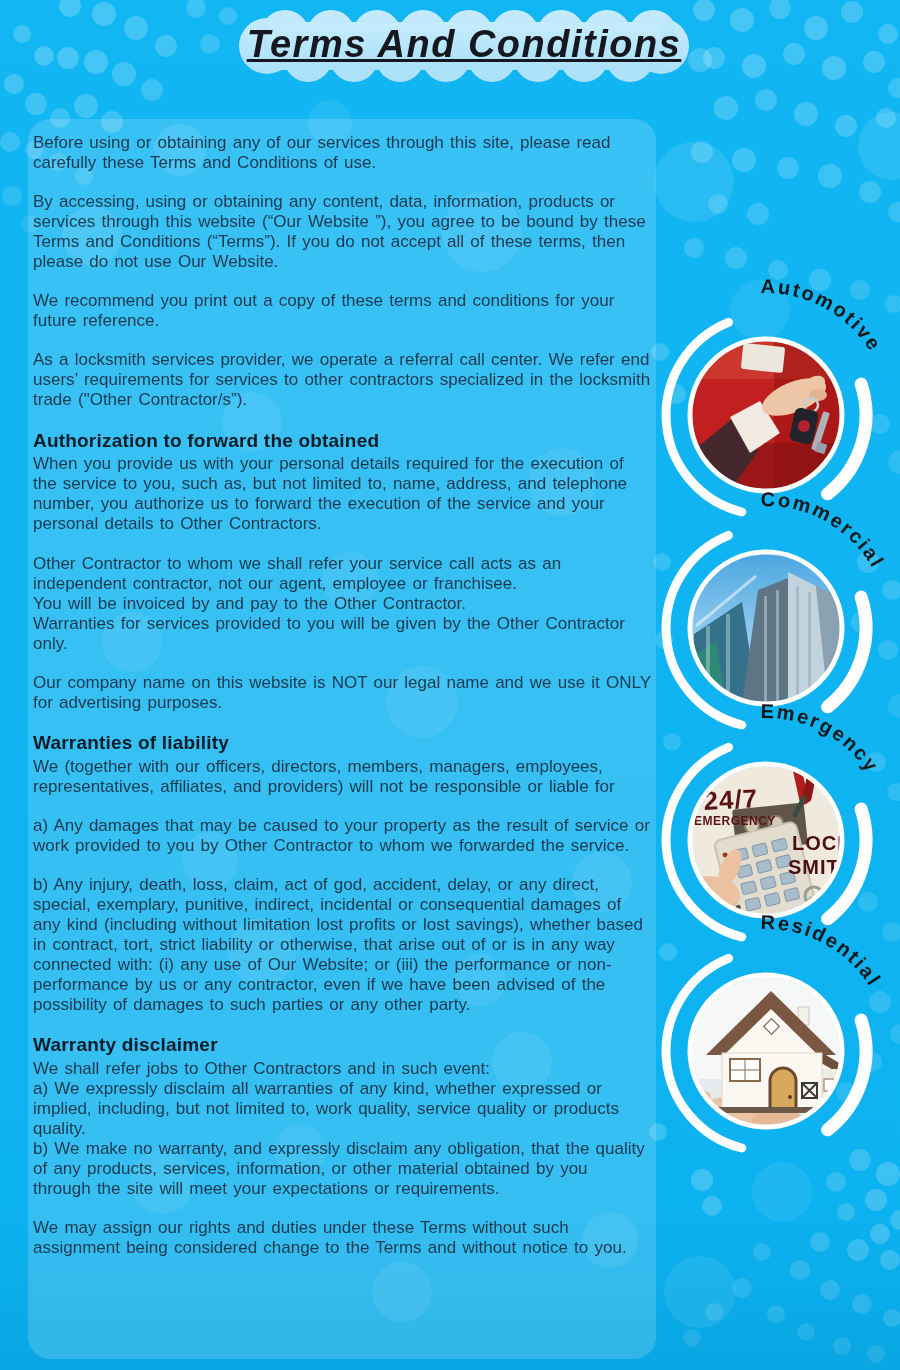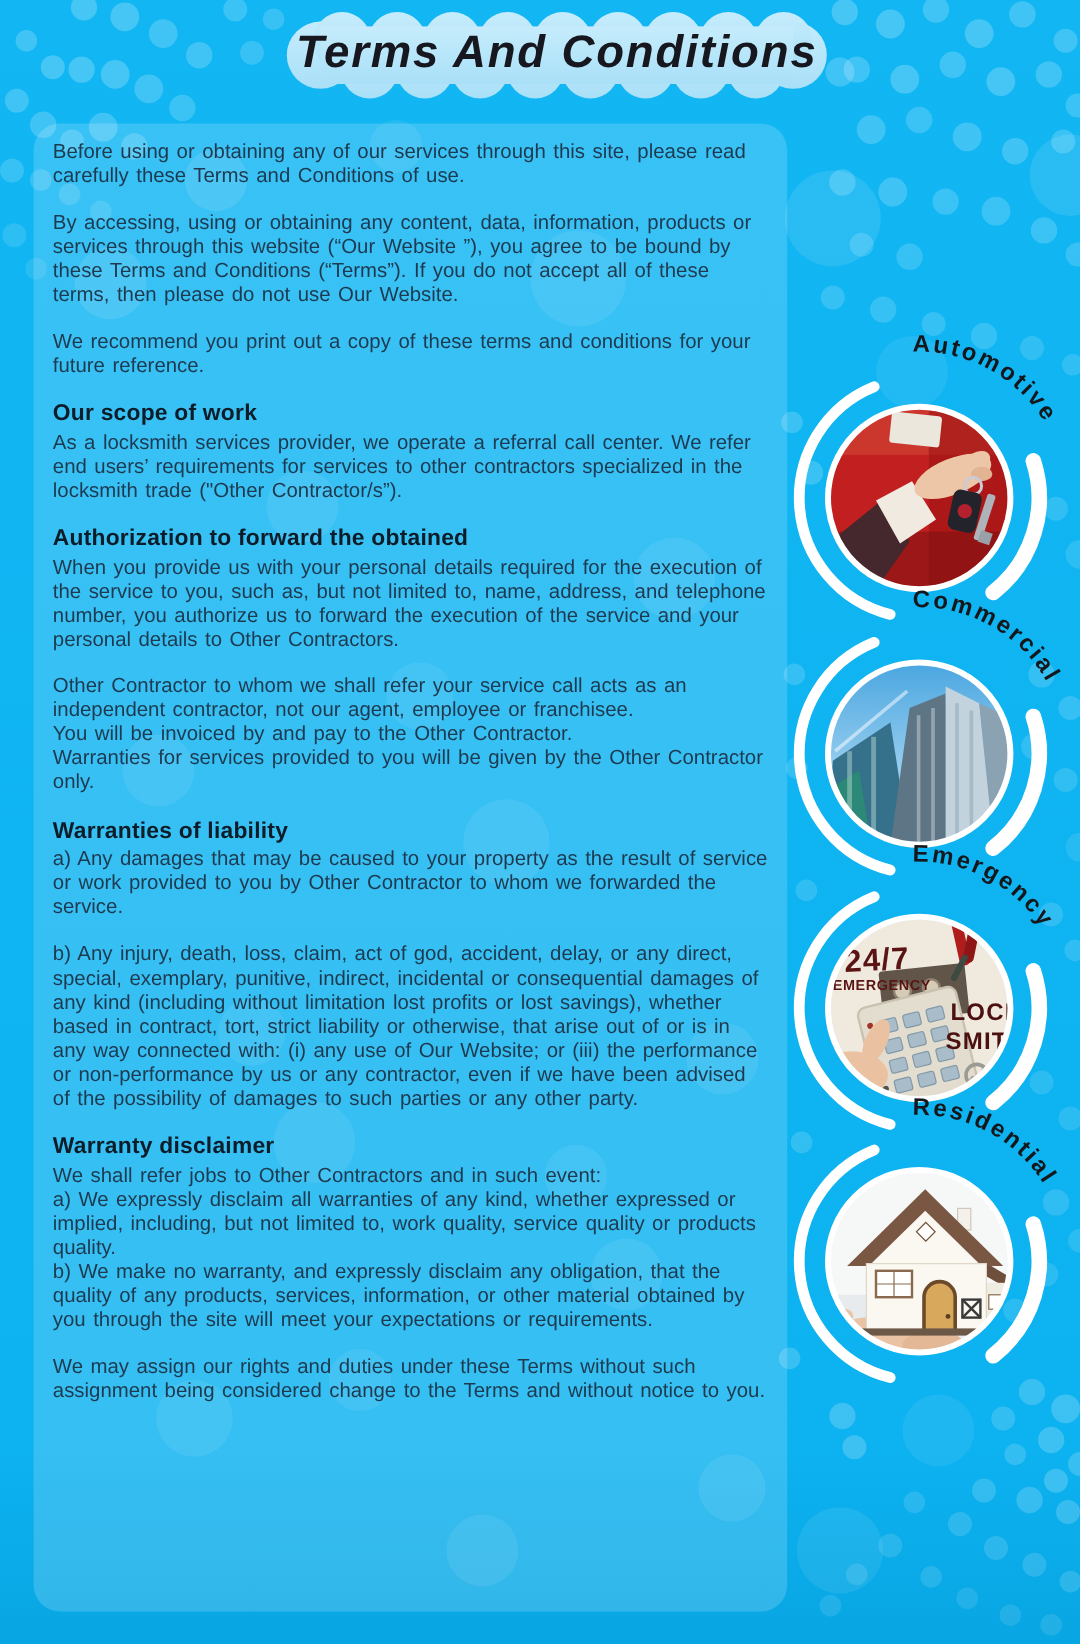--- a/index.html
+++ b/index.html
@@ -10,28 +10,28 @@
   }
   #dots-svg{position:absolute;left:0;top:0;width:900px;height:1370px;z-index:1;}
 
   
   .banner{position:absolute;left:233px;top:7px;width:462px;height:78px;z-index:4;}
   .banner svg{position:absolute;left:0;top:0;width:100%;height:100%;overflow:visible;}
   .banner-title{
     position:absolute;left:0;top:0;right:0;bottom:0;
     display:flex;align-items:center;justify-content:center;
     font-style:italic;font-weight:700;font-size:38px;letter-spacing:1.5px;
-    color:#17171f;padding-bottom:3px;
+    color:#17171f;padding-bottom:3px;text-decoration:underline;
   }
 
   
   .panel{
-    position:absolute;left:28px;top:103px;width:628px;height:1240px;
+    position:absolute;left:28px;top:119px;width:628px;height:1240px;
     background:rgba(255,255,255,0.17);border-radius:22px;z-index:2;
-    padding:14px 16px;box-sizing:border-box;
+    padding:14px 5px;box-sizing:border-box;
   }
   .t-section + .t-section{margin-top:19px;}
   .t-heading{
     margin:0 0 2px 0;font-size:19px;line-height:1.2;font-weight:700;
     color:#0c1c28;letter-spacing:.2px;
   }
   .t-para{
     margin:0;font-size:17px;line-height:1.18;color:#1d3a50;
     word-spacing:1.5px;white-space:pre-line;
   }
@@ -228,37 +228,38 @@
 
     <p class="t-para">By accessing, using or obtaining any content, data, information, products or services through this website (“Our Website ”), you agree to be bound by these Terms and Conditions (“Terms”). If you do not accept all of these terms, then please do not use Our Website.</p>
         </section>
 
     <section class="t-section">
 
     <p class="t-para">We recommend you print out a copy of these terms and conditions for your future reference.</p>
         </section>
 
     <section class="t-section">
-      <h2 class="t-heading">Our scope of work</h2>
     <p class="t-para">As a locksmith services provider, we operate a referral call center. We refer end users’ requirements for services to other contractors specialized in the locksmith trade ("Other Contractor/s”).</p>
         </section>
 
     <section class="t-section">
       <h2 class="t-heading">Authorization to forward the obtained</h2>
     <p class="t-para">When you provide us with your personal details required for the execution of the service to you, such as, but not limited to, name, address, and telephone number, you authorize us to forward the execution of the service and your personal details to Other Contractors.</p>
         </section>
 
     <section class="t-section">
     <p class="t-para">Other Contractor to whom we shall refer your service call acts as an independent contractor, not our agent, employee or franchisee.
 You will be invoiced by and pay to the Other Contractor.
 Warranties for services provided to you will be given by the Other Contractor only.</p>
+          <p class="t-para">Our company name on this website is NOT our legal name and we use it ONLY for advertising purposes.</p>
         </section>
 
     <section class="t-section">
       <h2 class="t-heading">Warranties of liability</h2>
+    <p class="t-para">We (together with our officers, directors, members, managers, employees, representatives, affiliates, and providers) will not be responsible or liable for</p>
           <p class="t-para">a) Any damages that may be caused to your property as the result of service or work provided to you by Other Contractor to whom we forwarded the service.</p>
           <p class="t-para">b) Any injury, death, loss, claim, act of god, accident, delay, or any direct, special, exemplary, punitive, indirect, incidental or consequential damages of any kind (including without limitation lost profits or lost savings), whether based in contract, tort, strict liability or otherwise, that arise out of or is in any way connected with: (i) any use of Our Website; or (iii) the performance or non-performance by us or any contractor, even if we have been advised of the possibility of damages to such parties or any other party.</p>
         </section>
 
     <section class="t-section">
       <h2 class="t-heading">Warranty disclaimer</h2>
     <p class="t-para">We shall refer jobs to Other Contractors and in such event:
 a) We expressly disclaim all warranties of any kind, whether expressed or implied, including, but not limited to, work quality, service quality or products quality.
 b) We make no warranty, and expressly disclaim any obligation, that the quality of any products, services, information, or other material obtained by you through the site will meet your expectations or requirements.</p>
         </section>

